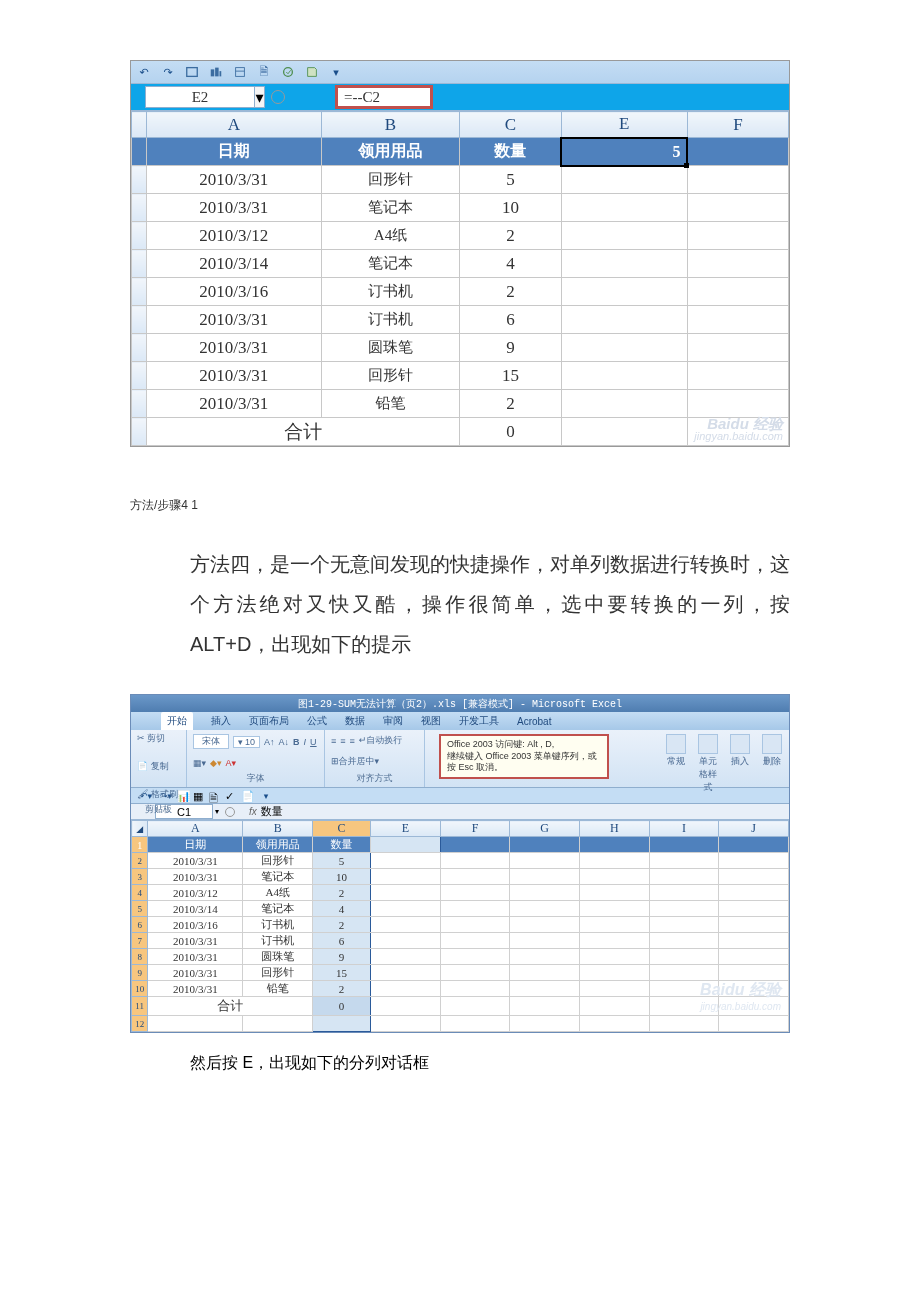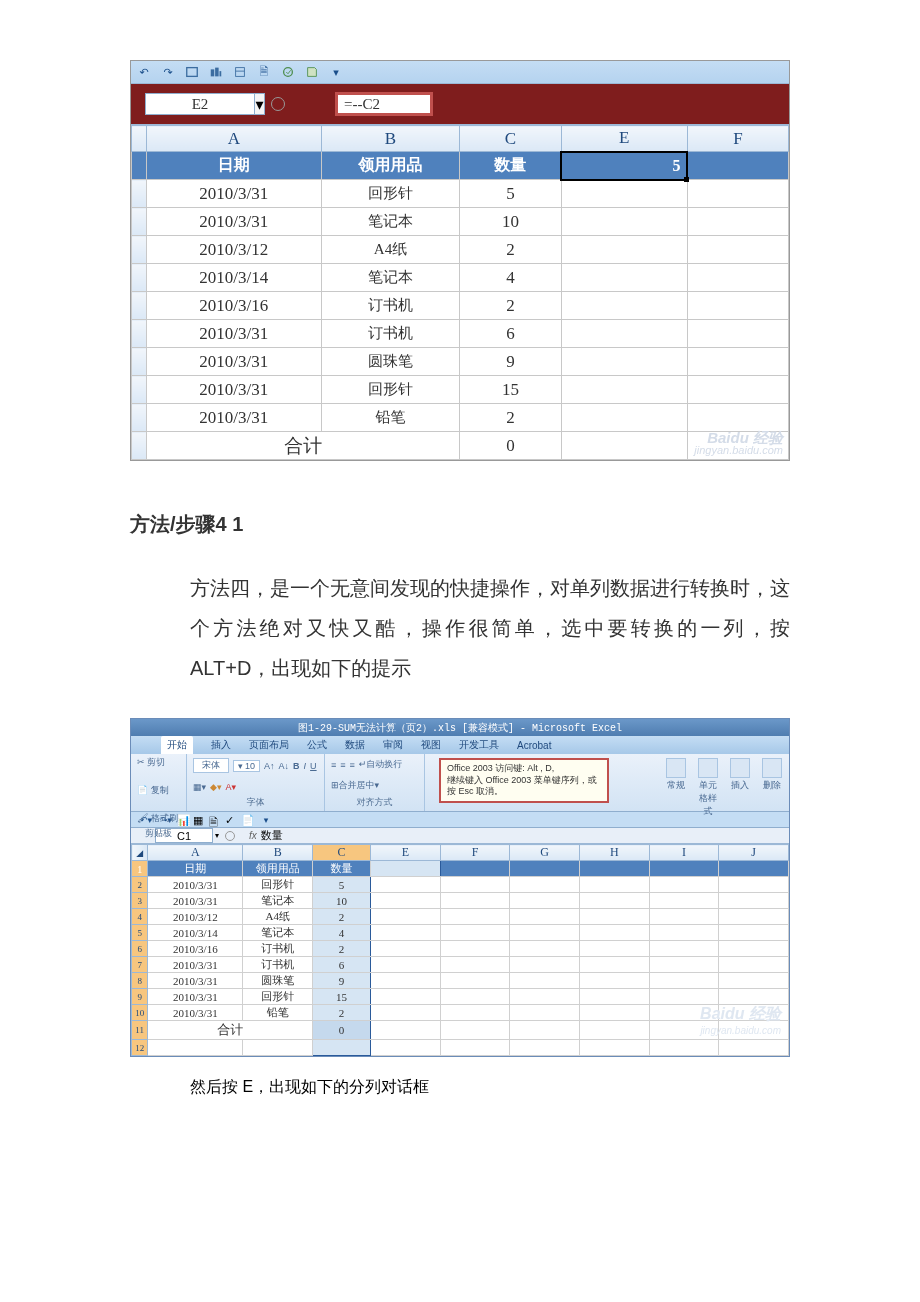--- a/index.html
+++ b/index.html
@@ -5,21 +5,21 @@
     * { box-sizing: border-box; margin: 0; padding: 0; }
     body { font-family: "Microsoft YaHei", SimSun, Arial, sans-serif; background: #fff; width: 920px; padding: 60px 0; }
     .container { padding: 0 130px 0 130px; }
     
     
     .excel-shot-1 { border: 1px solid #999; background: #c9dff2; margin-bottom: 40px; }
     .ribbon-top { background: linear-gradient(#c4ddf4, #b5d3ef); height: 22px; display: flex; align-items: center; padding: 0 4px; gap: 6px; }
     .r-icon { width: 18px; height: 16px; display: inline-flex; align-items: center; justify-content: center; font-size: 11px; color: #1a4e8a; }
     .r-icon svg { width: 14px; height: 14px; }
     
-    .formula-bar { background: #7f1d1d; height: 42px; display: flex; align-items: center; border-top: 1px solid #9cb8d6; border-bottom: 1px solid #9cb8d6; }
+    .formula-bar { background: #0ea5e9; height: 28px; display: flex; align-items: center; border-top: 1px solid #9cb8d6; border-bottom: 1px solid #9cb8d6; }
     .name-box { width: 110px; background: #fff; border: 1px solid #8faece; height: 22px; display: flex; align-items: center; justify-content: center; font-family: "Times New Roman", serif; font-size: 15px; color: #333; margin-left: 14px; }
     .name-box-dd { width: 10px; height: 22px; border: 1px solid #8faece; border-left: none; background: #f5f5f5; display: flex; align-items: center; justify-content: center; }
     .fx-area { display: flex; align-items: center; margin-left: 6px; }
     .fx-circle { width: 14px; height: 14px; border-radius: 50%; border: 1px solid #999; }
     .formula-input-wrap { border: 3px solid #c0504d; height: 24px; display: flex; align-items: center; margin-left: 50px; padding: 0 6px; background: #fff; }
     .formula-input { font-family: "Times New Roman", serif; font-size: 15px; color: #333; min-width: 80px; }
     
     .grid { background: #fff; }
     .grid table { border-collapse: collapse; width: 100%; }
     .grid th { background: linear-gradient(#f1f6fb, #dbe8f6); border: 1px solid #9cb8d6; font-family: "Times New Roman", serif; font-weight: normal; font-size: 17px; color: #1f497d; height: 26px; }
@@ -28,21 +28,21 @@
     .grid .hdr-row td { background: #4f81bd; color: #fff; font-family: "SimSun", serif; font-size: 16px; font-weight: bold; }
     .grid .cn { font-family: "SimSun", serif; font-size: 15px; }
     .grid .selected-cell { border: 2px solid #000; text-align: right; padding-right: 6px; position: relative; }
     .grid .selected-cell::after { content: ''; position: absolute; right: -3px; bottom: -3px; width: 5px; height: 5px; background: #000; }
     .grid .total-row td.label { font-family: "KaiTi", serif; font-size: 19px; }
     .row-num-edge { width: 12px; background: linear-gradient(#f1f6fb, #dbe8f6); border: 1px solid #9cb8d6; font-size: 10px; color: #1f497d; }
     .watermark-1 { position: relative; }
     .watermark-text { position: absolute; right: 6px; bottom: 4px; font-size: 11px; color: #d4dce8; font-style: italic; text-align: right; line-height: 1; }
     
     
-    .section-title { font-size: 20px; color: #333; margin: 50px 0 30px 0; font-weight: bold; }
+    .section-title { font-size: 12px; color: #333; margin: 50px 0 30px 0; }
     .para { font-size: 20px; color: #333; line-height: 2; margin: 0 0 30px 60px; text-align: justify; }
     
     
     .excel-shot-2 { border: 1px solid #6b8cb8; background: #c9dff2; margin: 0 0 20px 0; font-size: 11px; }
     .title-bar-2 { background: linear-gradient(#6b98c9, #4f7db0); height: 17px; display: flex; align-items: center; justify-content: center; color: #fff; position: relative; }
     .title-bar-2 .title-text { font-size: 10px; font-family: Liberation Mono, monospace; }
     .tabs-2 { background: linear-gradient(#c4ddf4, #a6c8e8); height: 18px; display: flex; align-items: center; padding-left: 30px; gap: 18px; }
     .tabs-2 span { font-size: 10px; color: #1f497d; }
     .tabs-2 .active { background: #fff; padding: 2px 6px; border-radius: 2px 2px 0 0; }
     .ribbon-body-2 { background: linear-gradient(#eaf1fa, #d2e3f4); height: 58px; display: flex; border-bottom: 1px solid #8faece; position: relative; }

